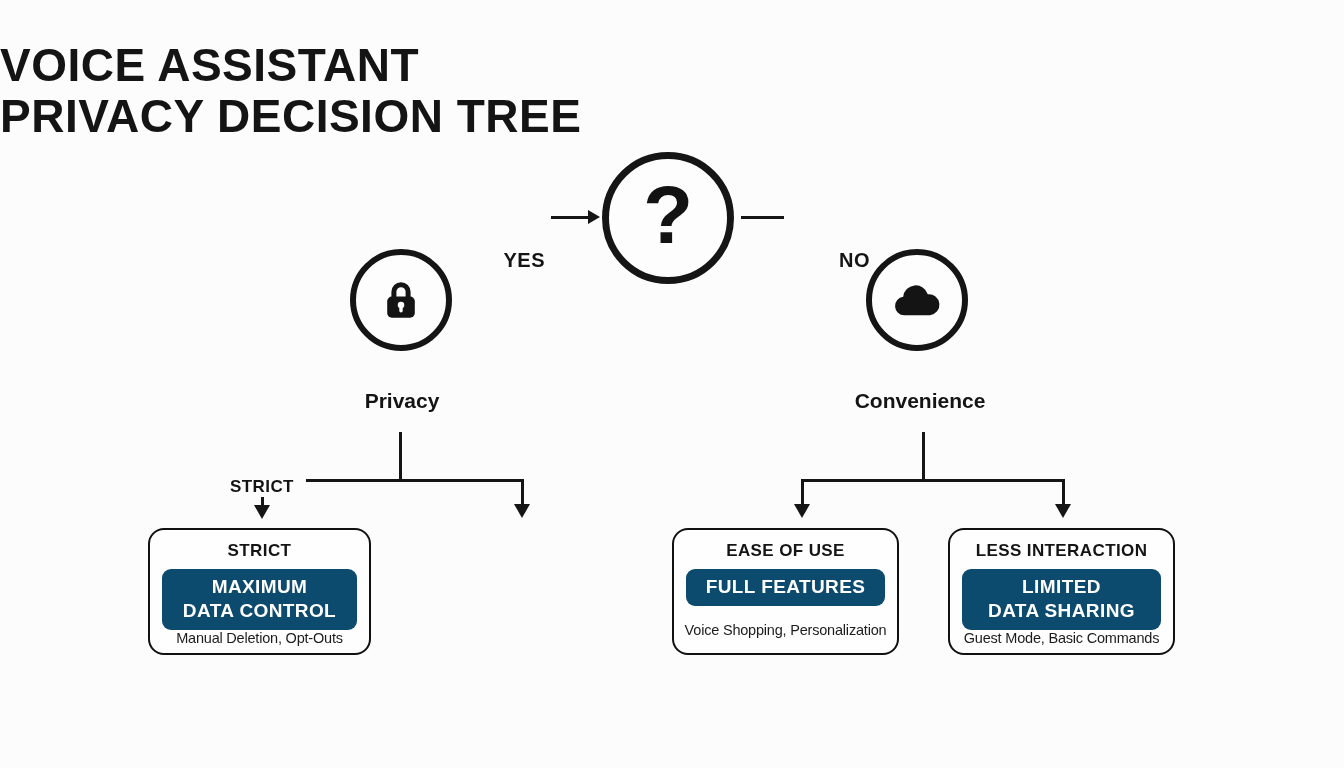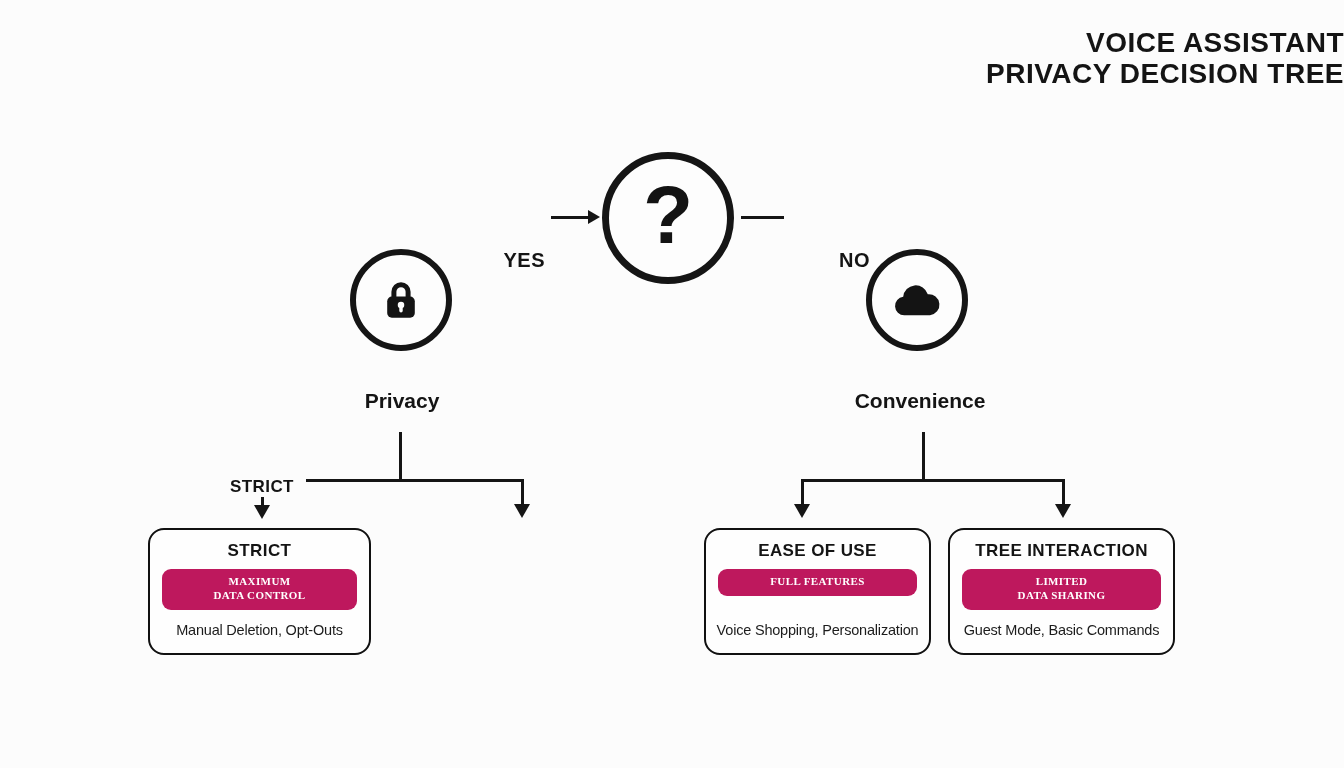--- a/index.html
+++ b/index.html
@@ -6,23 +6,23 @@
   html, body { width: 1344px; height: 768px; }
   body {
     font-family: "Liberation Sans", "DejaVu Sans", sans-serif;
     background: #fcfcfc;
     color: #111;
     overflow: hidden;
   }
   .canvas { position: relative; width: 1344px; height: 768px; }
 
   .diagram-title {
-    position: absolute; top: 28px; left: 0; width: 100%;
-    text-align: right;
-    font-size: 28px; font-weight: bold; letter-spacing: 0.5px;
+    position: absolute; top: 40px; left: 0; width: 100%;
+    text-align: left;
+    font-size: 46px; font-weight: bold; letter-spacing: 0.5px;
     line-height: 1.1; white-space: pre-line; color: #141414;
   }
 
   
   .node-circle {
     position: absolute; border-radius: 50%;
     background: #fdfdfd; border: 6px solid #151515;
     display: flex; align-items: center; justify-content: center;
   }
   .q-circle { left: 602px; top: 152px; width: 132px; height: 132px; border-width: 7px; }
@@ -73,32 +73,31 @@
   }
 
   
   .outcome-box {
     position: absolute; top: 528px; height: 127px;
     background: #fefefe; border: 2.5px solid #111; border-radius: 16px;
     display: flex; flex-direction: column; align-items: center;
   }
   .box-1 { left: 148px; width: 223px; }
   .box-2 { left: 410px; width: 225px; }
-  .box-3 { left: 704px; width: 227px; }
+  .box-3 { left: 672px; width: 227px; }
   .box-4 { left: 948px; width: 227px; }
   .box-title {
     margin-top: 11px; font-size: 17px; font-weight: bold; letter-spacing: 0.4px; color: #141414;
   }
   .box-bar {
     margin: 8px 12px 0; align-self: stretch;
-    background: #be185d; color: #fff; border-radius: 9px;
-    font-size: 11px; font-weight: bold; letter-spacing: 0.4px;
+    background: #0c4a6e; color: #fff; border-radius: 9px;
+    font-size: 19px; font-weight: bold; letter-spacing: 0.4px;
     line-height: 1.25; text-align: center; padding: 6px 2px 7px;
     white-space: pre-line;
-    font-family: Liberation Serif, serif;
   }
   .box-details {
     margin: auto 2px 15px; font-size: 14.5px; letter-spacing: -0.2px;
     color: #1c1c1c; white-space: nowrap;
   }
 
   .icon-svg { display: block; }
 </style>
 </head>
 <body>
@@ -163,19 +162,19 @@
   </div>
 
 
   <div class="outcome-box box-3">
     <div class="box-title">EASE OF USE</div>
     <div class="box-bar">FULL FEATURES</div>
     <div class="box-details">Voice Shopping, Personalization</div>
   </div>
 
   <div class="outcome-box box-4">
-    <div class="box-title">TREE INTERACTION</div>
+    <div class="box-title">LESS INTERACTION</div>
     <div class="box-bar">LIMITED
 DATA SHARING</div>
     <div class="box-details">Guest Mode, Basic Commands</div>
   </div>
 
 </div>
 
 </body></html>

